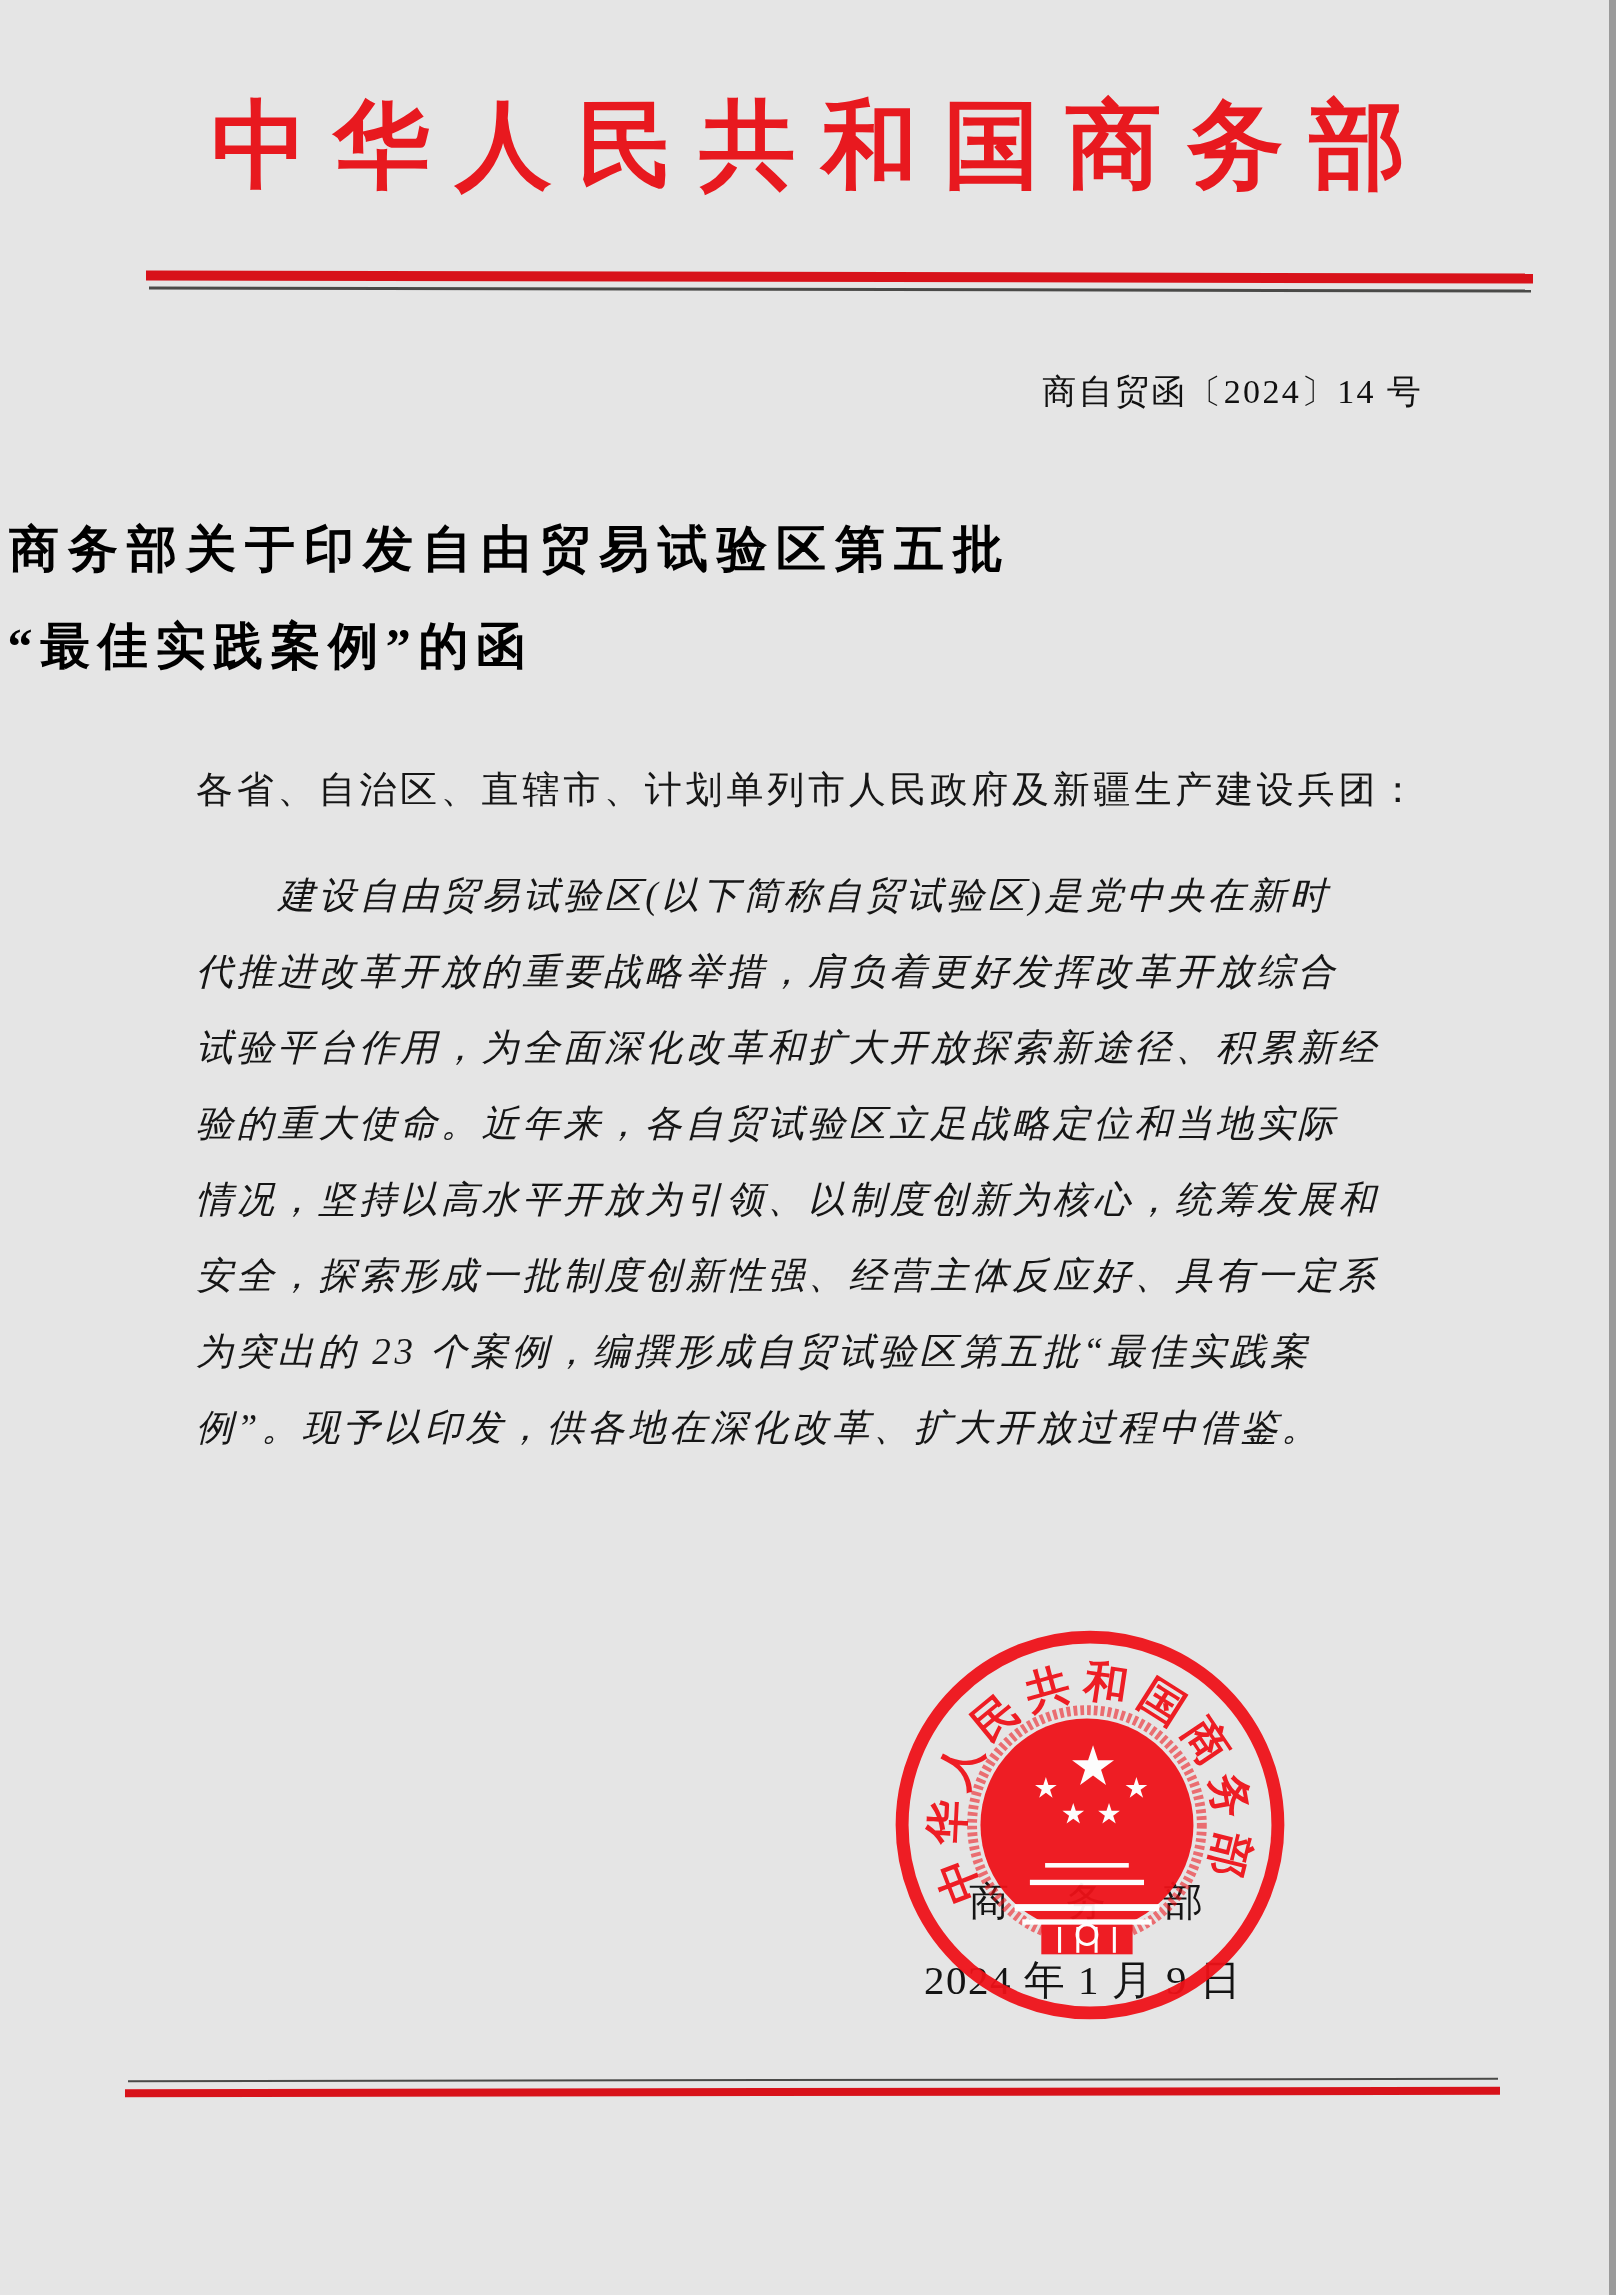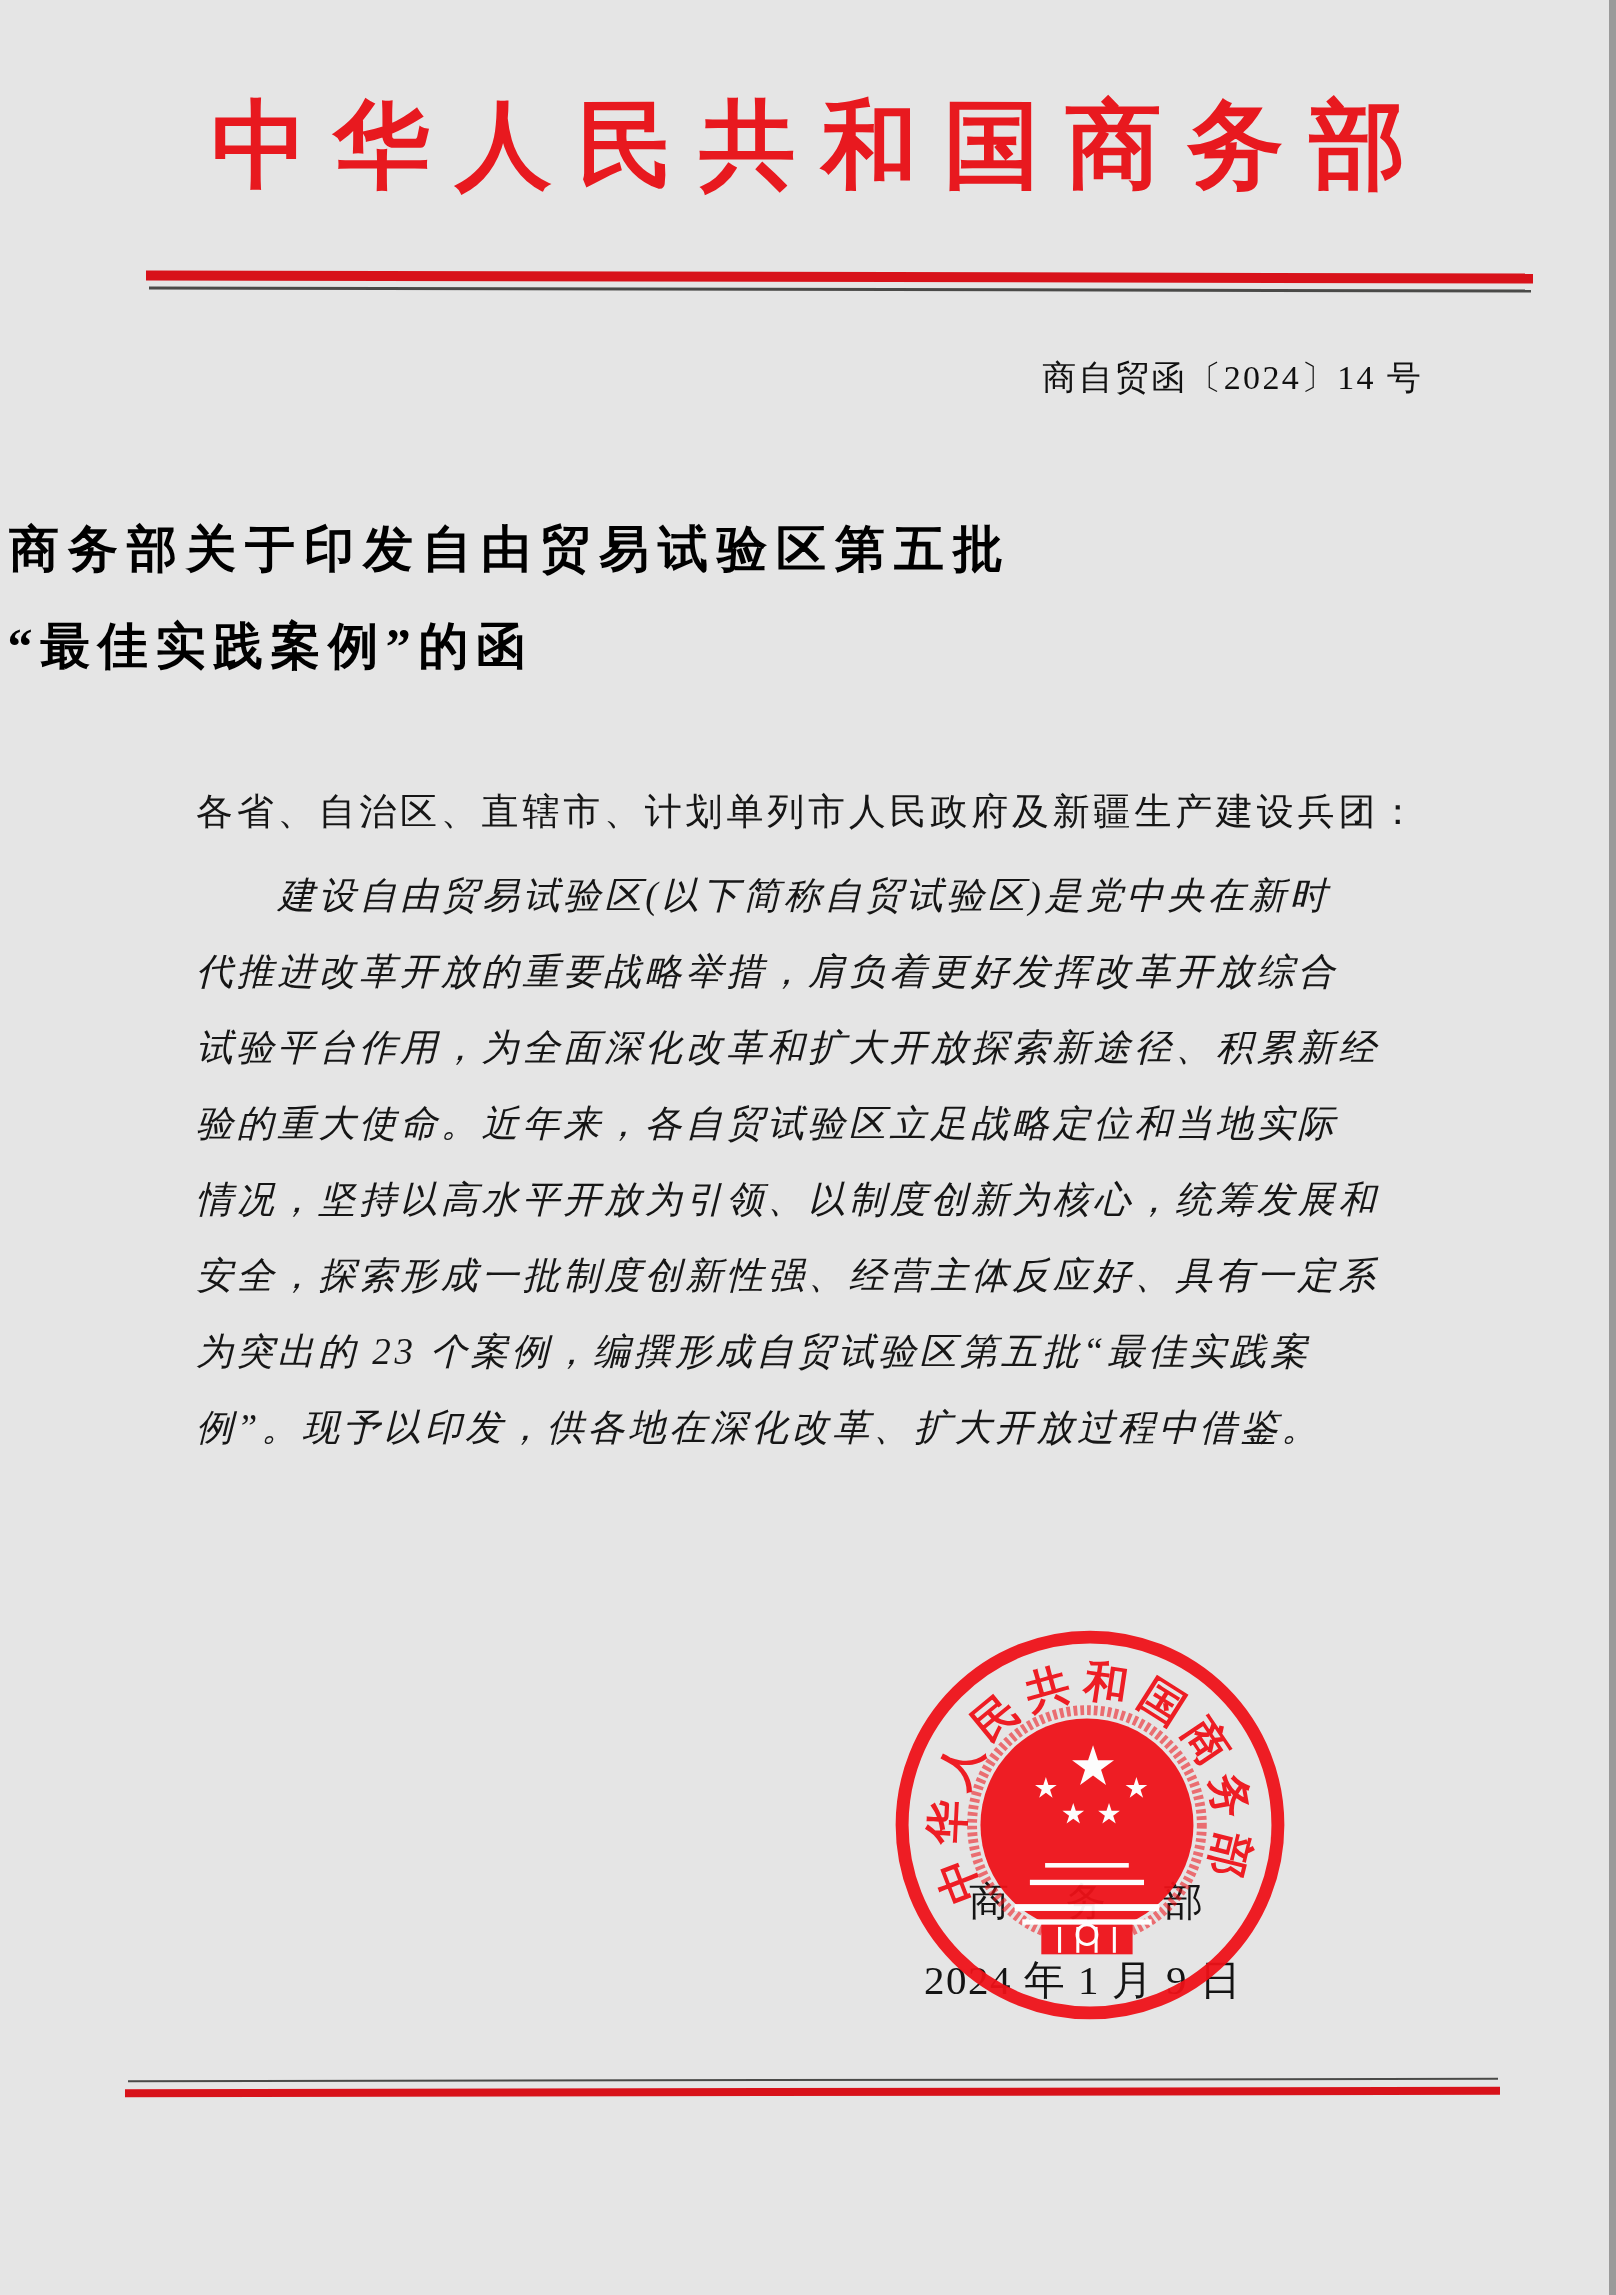--- a/index.html
+++ b/index.html
@@ -20,35 +20,35 @@
     color:#e8191f;
     white-space:nowrap;
   }
   .rule{position:absolute;}
   .rule-red-top{top:272px;left:146px;width:1387px;height:10px;background:#d8121a;transform:rotate(0.12deg);}
   .rule-dark-top{top:288px;left:149px;width:1382px;height:3px;background:#4a4a48;transform:rotate(0.12deg);}
   .rule-dark-bottom{top:2079px;left:128px;width:1370px;height:2.3px;background:#4a4a48;transform:rotate(-0.1deg);}
   .rule-red-bottom{top:2088px;left:125px;width:1375px;height:8.4px;background:#d8121a;transform:rotate(-0.1deg);}
   
   .doc-number{
-    position:absolute;top:355px;right:186px;
+    position:absolute;top:369px;right:186px;
     font-size:34px;letter-spacing:2.3px;color:#111;
     white-space:nowrap;
   }
   
   .doc-title{
     position:absolute;top:515px;left:0;width:1617px;
     text-align:left;font-weight:700;color:#000;
     white-space:nowrap;
   }
   .doc-title .t1{font-size:50px;letter-spacing:9px;text-indent:9px;line-height:68px;}
   .doc-title .t2{font-size:50px;letter-spacing:7.6px;text-indent:7.6px;line-height:68px;margin-top:29px;}
   
   .salutation{
-    position:absolute;top:774px;left:196px;width:1241px;
+    position:absolute;top:752px;left:196px;width:1241px;
     font-size:37px;line-height:76px;letter-spacing:3.8px;
     white-space:nowrap;color:#161616;
   }
   .body-lines{
     position:absolute;top:858px;left:196px;width:1248px;
     color:#161616;
   }
   .body-line{
     font-size:37px;line-height:76px;letter-spacing:3.8px;
     white-space:nowrap;

